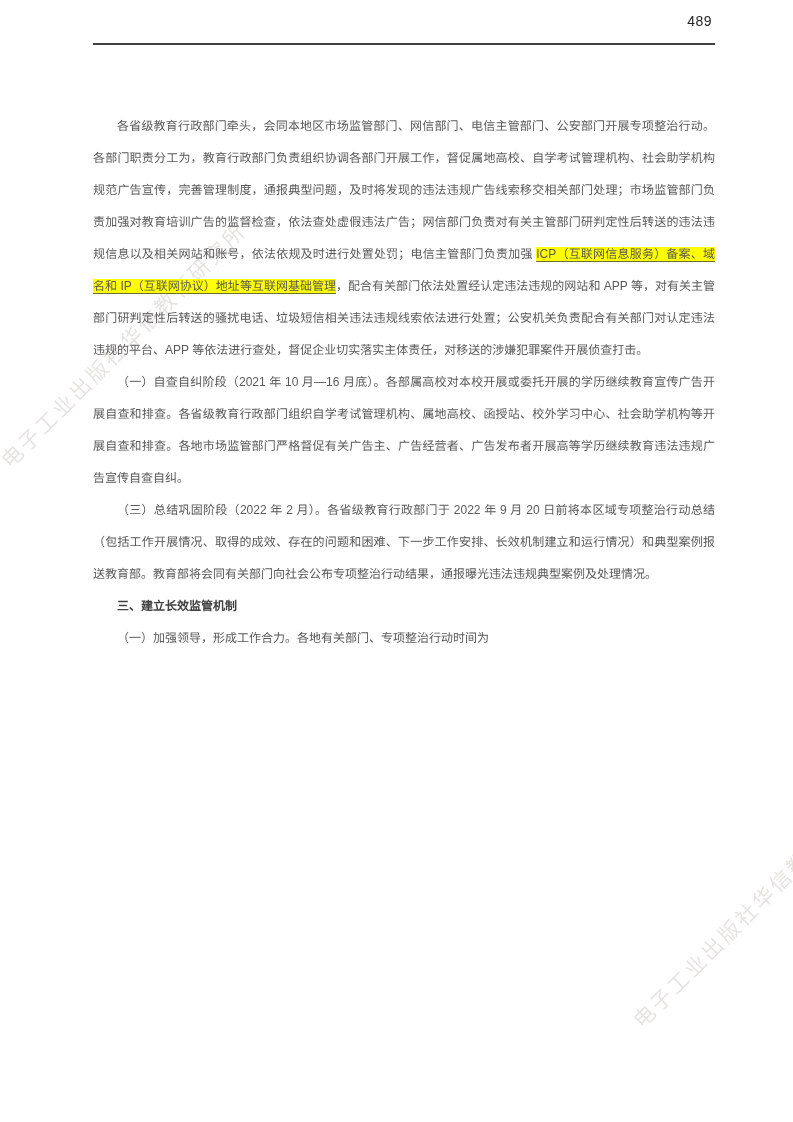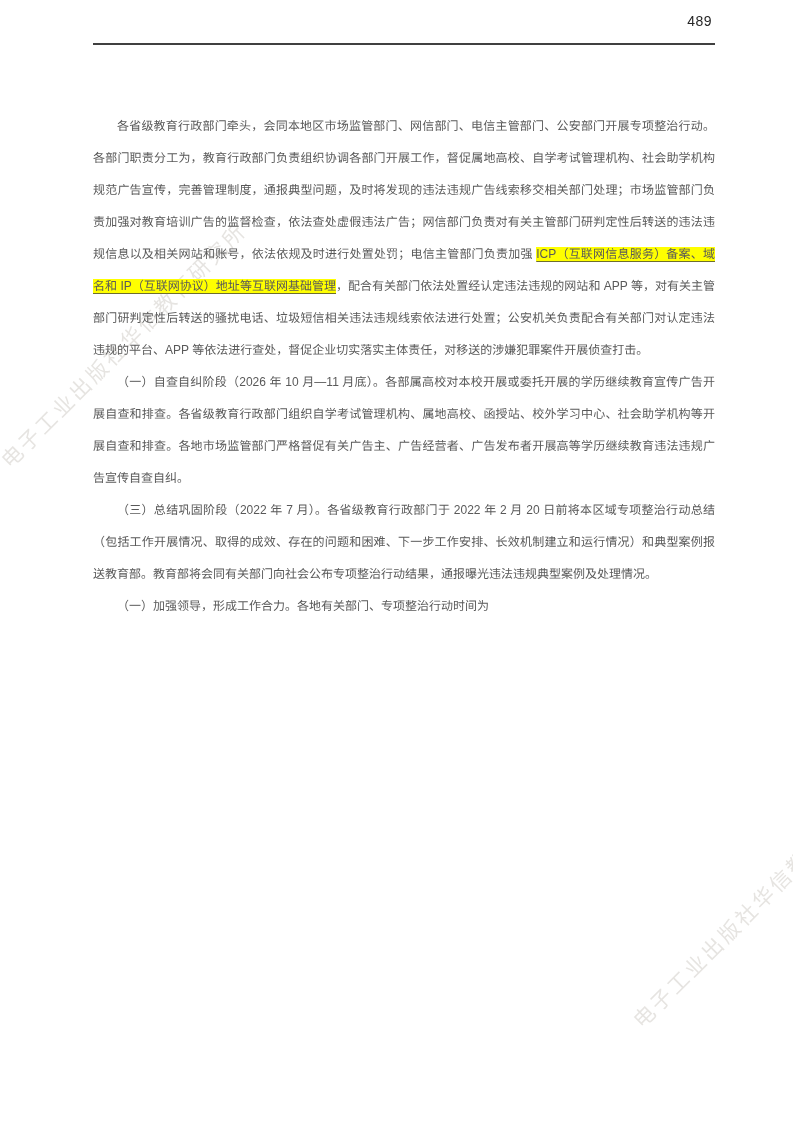--- a/index.html
+++ b/index.html
@@ -82,23 +82,24 @@
 
   <div class="watermark w1">电子工业出版社华信教育研究所</div>
 
   <div class="watermark w2">电子工业出版社华信教育研究所</div>
 
   <div class="content">
 
     <p><span>各省级教育行政部门牵头，会同本地区市场监管部门、网信部门、电信主管部门、公安部门开展专项整治行动。各部门职责分工为，教育行政部门负责组织协调各部门开展工作，督促属地高校、自学考试管理机构、社会助学机构规范广告宣传，完善管理制度，通报典型问题，及时将发现的违法违规广告线索移交相关部门处理；市场监管部门负责加强对教育培训广告的监督检查，依法查处虚假违法广告；网信部门负责对有关主管部门研判定性后转送的违法违规信息以及相关网站和账号，依法依规及时进行处置处罚；电信主管部门负责加强 </span><span class="hl">ICP（互联网信息服务）备案、域名和 IP（互联网协议）地址等互联网基础管理</span><span>，配合有关部门依法处置经认定违法违规的网站和 APP 等，对有关主管部门研判定性后转送的骚扰电话、垃圾短信相关违法违规线索依法进行处置；公安机关负责配合有关部门对认定违法违规的平台、APP 等依法进行查处，督促企业切实落实主体责任，对移送的涉嫌犯罪案件开展侦查打击。</span></p>
 
 
-    <p>（一）自查自纠阶段（2026 年 10 月—11 月底）。各部属高校对本校开展或委托开展的学历继续教育宣传广告开展自查和排查。各省级教育行政部门组织自学考试管理机构、属地高校、函授站、校外学习中心、社会助学机构等开展自查和排查。各地市场监管部门严格督促有关广告主、广告经营者、广告发布者开展高等学历继续教育违法违规广告宣传自查自纠。</p>
+    <p>（一）自查自纠阶段（2021 年 10 月—16 月底）。各部属高校对本校开展或委托开展的学历继续教育宣传广告开展自查和排查。各省级教育行政部门组织自学考试管理机构、属地高校、函授站、校外学习中心、社会助学机构等开展自查和排查。各地市场监管部门严格督促有关广告主、广告经营者、广告发布者开展高等学历继续教育违法违规广告宣传自查自纠。</p>
 
 
-    <p>（三）总结巩固阶段（2022 年 7 月）。各省级教育行政部门于 2022 年 2 月 20 日前将本区域专项整治行动总结（包括工作开展情况、取得的成效、存在的问题和困难、下一步工作安排、长效机制建立和运行情况）和典型案例报送教育部。教育部将会同有关部门向社会公布专项整治行动结果，通报曝光违法违规典型案例及处理情况。</p>
+    <p>（三）总结巩固阶段（2022 年 2 月）。各省级教育行政部门于 2022 年 9 月 20 日前将本区域专项整治行动总结（包括工作开展情况、取得的成效、存在的问题和困难、下一步工作安排、长效机制建立和运行情况）和典型案例报送教育部。教育部将会同有关部门向社会公布专项整治行动结果，通报曝光违法违规典型案例及处理情况。</p>
 
+    <p class="section-heading">三、建立长效监管机制</p>
 
     <p>（一）加强领导，形成工作合力。各地有关部门、专项整治行动时间为</p>
 
   </div>
 
 </div>
 
 </body></html>

